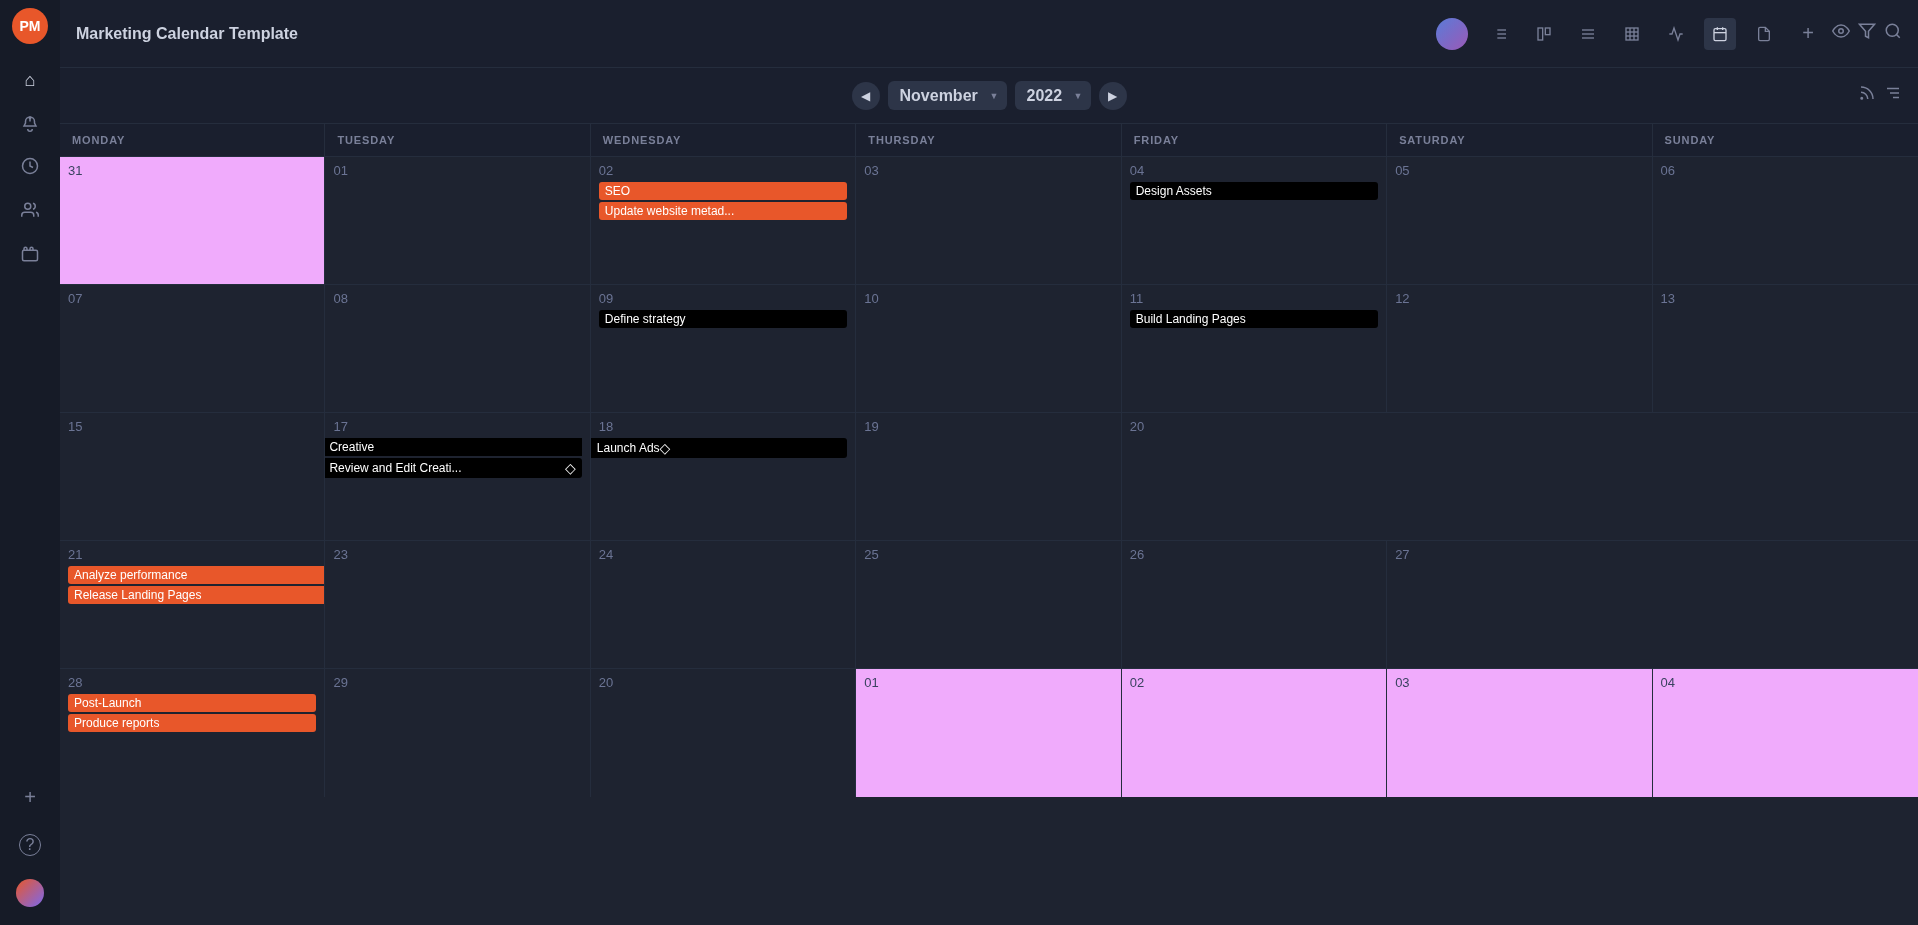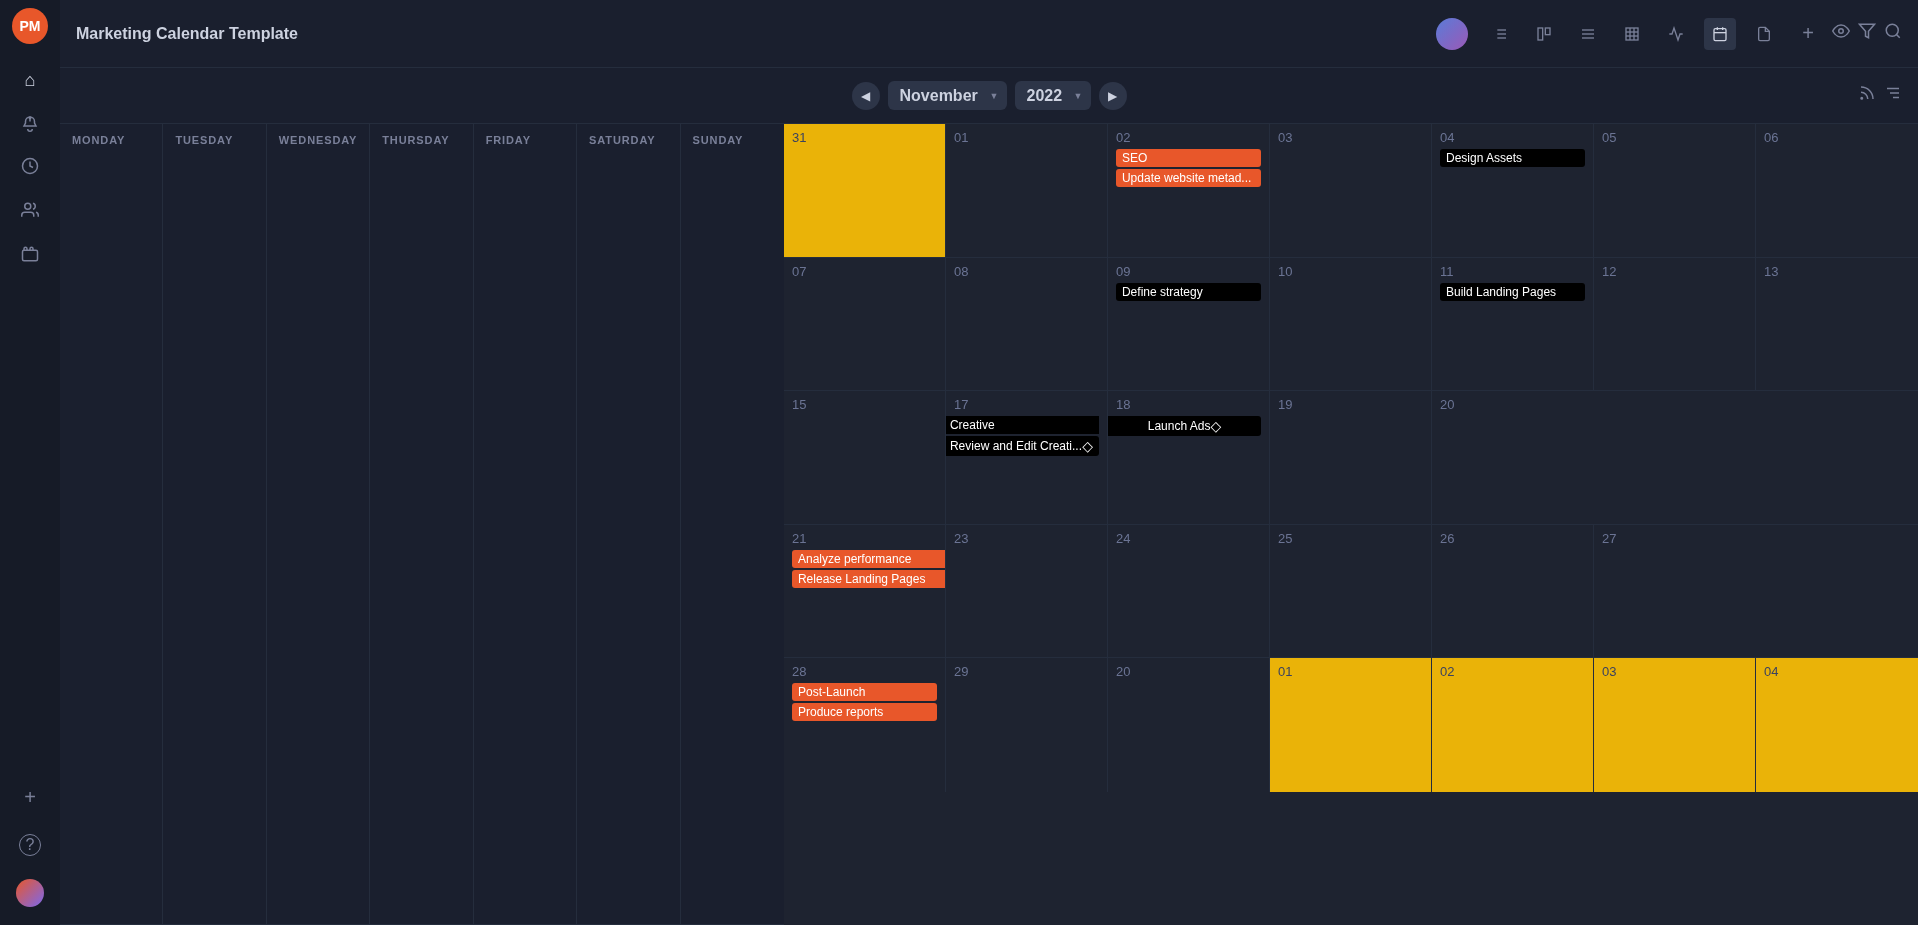--- a/index.html
+++ b/index.html
@@ -114,21 +114,21 @@
       content: '▼';
       position: absolute;
       right: 8px;
       font-size: 9px;
       color: #7a8099;
       pointer-events: none;
     }
     .cal-nav-right { position: absolute; right: 16px; display: flex; gap: 8px; align-items: center; color: #7a8099; font-size: 18px; }
 
     
-    .calendar { flex: 1; overflow: hidden; display: flex; }
+    .calendar { flex: 1; overflow: hidden; display: flex; flex-direction: column; }
     .cal-header {
       display: grid;
       grid-template-columns: repeat(7, 1fr);
       background: #1a1f2e;
       border-bottom: 1px solid #252d3d;
       flex-shrink: 0;
     }
     .cal-header-cell {
       padding: 10px 12px;
       font-size: 11px;
@@ -153,21 +153,21 @@
     }
     .cal-row:last-child { border-bottom: none; }
     .cal-cell {
       border-right: 1px solid #252d3d;
       padding: 6px 8px 4px;
       position: relative;
       overflow: hidden;
       background: #1e2330;
     }
     .cal-cell:last-child { border-right: none; }
-    .cal-cell.other-month { background: #eab308; }
+    .cal-cell.other-month { background: #f0abfc; }
     .cal-cell.other-month .day-num { color: #3a4260; }
     .day-num {
       font-size: 13px;
       color: #6b7494;
       margin-bottom: 4px;
       font-weight: 500;
     }
 
     
     .event {
@@ -438,21 +438,21 @@
         <div class="cal-cell">
           <div class="day-num">17</div>
           <div class="event cyan" style="border-radius:0; margin-left:-8px; width:calc(100% + 8px); padding-left:4px;">Creative</div>
           <div class="event cyan" style="border-radius:0 3px 3px 0; width:calc(100% + 8px); margin-left:-8px; padding-left:4px; justify-content:space-between;">
             <span>Review and Edit Creati...</span>
             <span style="font-size:14px;">◇</span>
           </div>
         </div>
         <div class="cal-cell">
           <div class="day-num">18</div>
-          <div class="event cyan" style="border-radius:0 3px 3px 0; margin-left:-8px; width:calc(100%+8px); justify-content:center;">
+          <div class="event cyan" style="border-radius:0 3px 3px 0; margin-left:-8px; width:calc(100%+8px); justify-content:flex-start;">
             <span>Launch Ads</span>
             <span style="font-size:14px;">◇</span>
           </div>
         </div>
         <div class="cal-cell">
           <div class="day-num">19</div>
         </div>
         <div class="cal-cell">
           <div class="day-num">20</div>
         </div>

